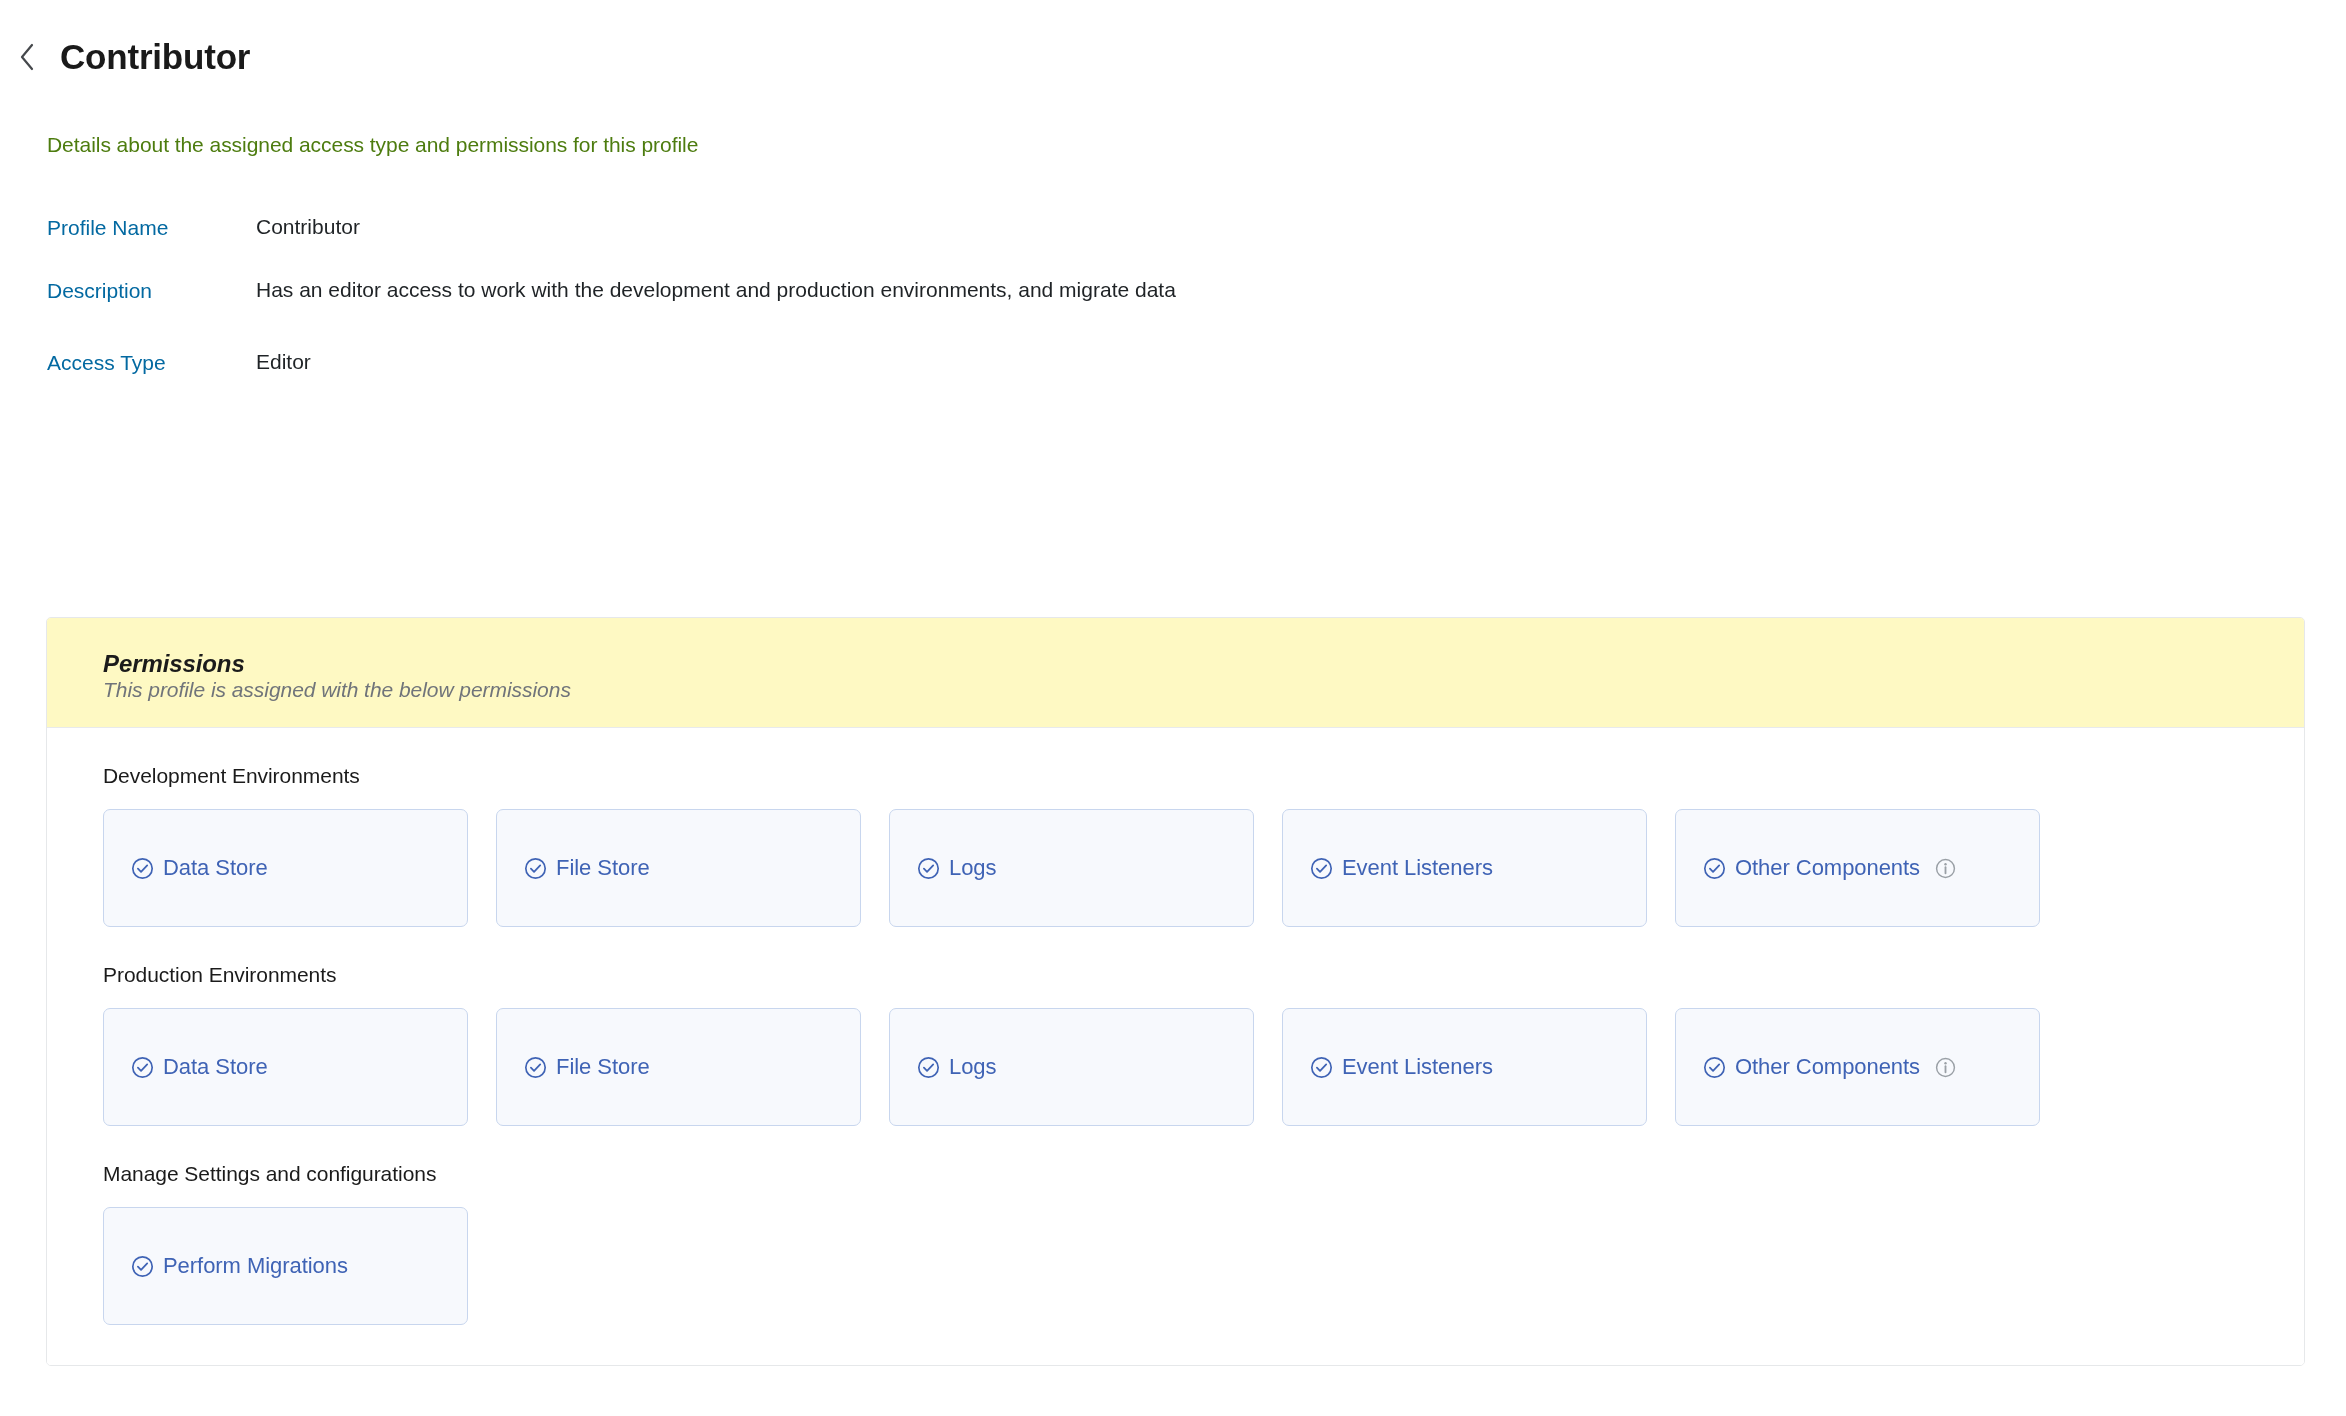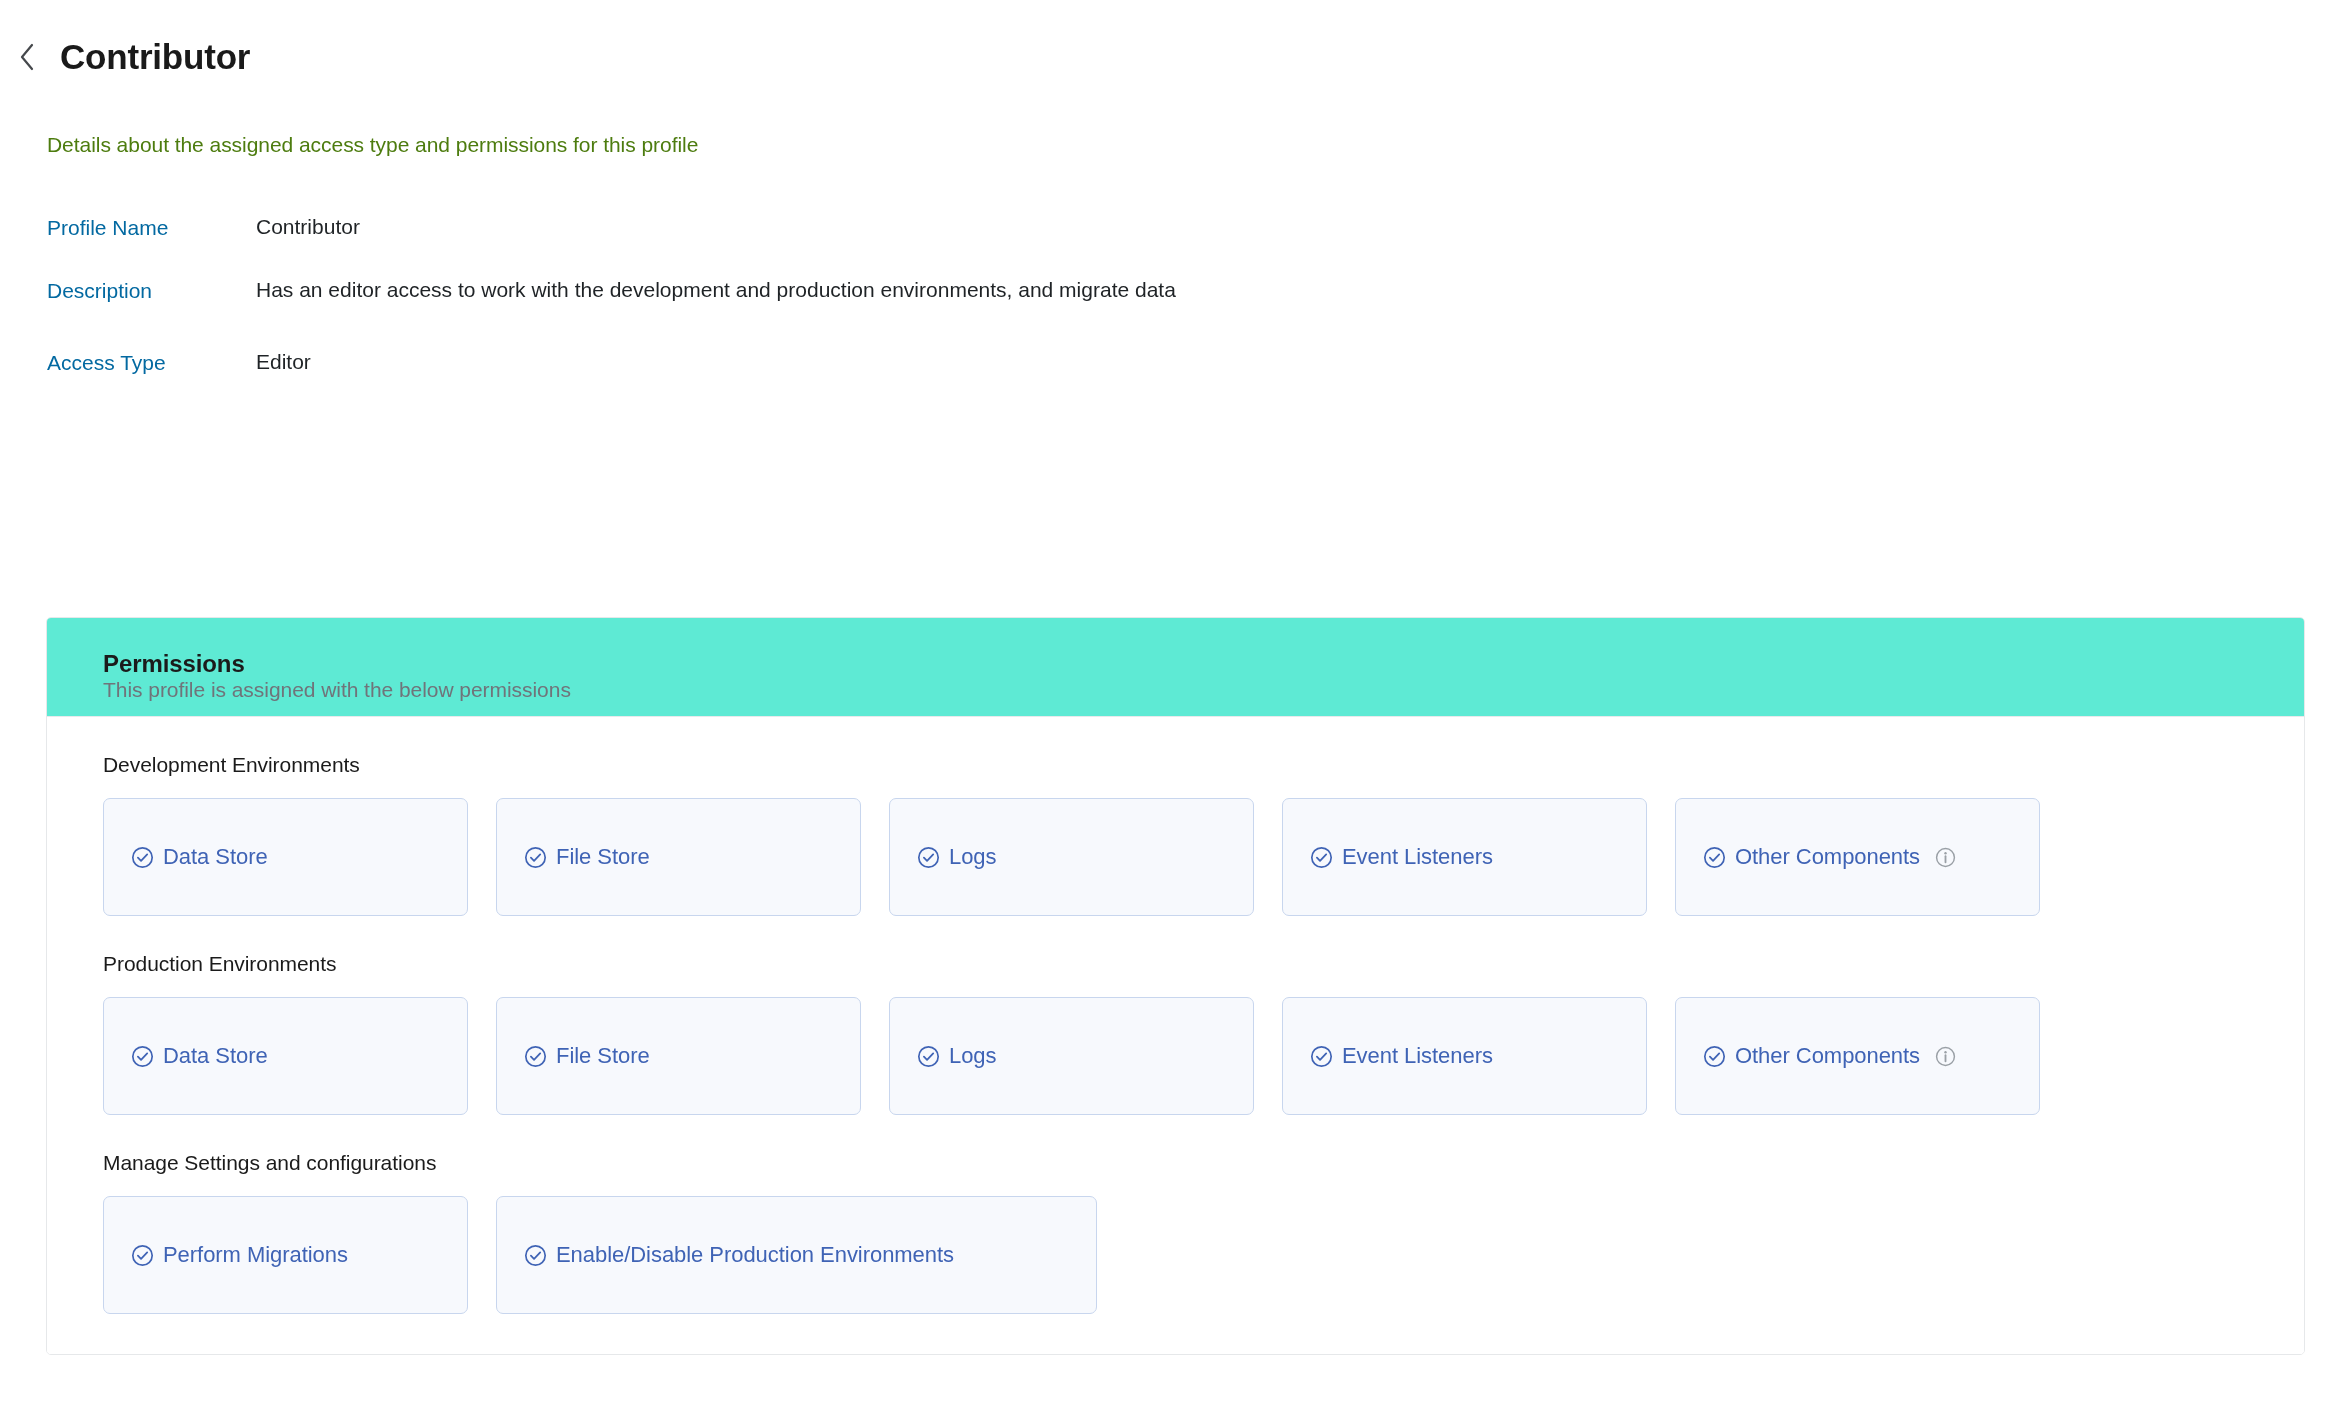--- a/index.html
+++ b/index.html
@@ -88,23 +88,24 @@
     position: absolute;
     left: 46px;
     top: 617px;
     width: 2259px;
     border: 1px solid #e6e8ea;
     border-radius: 5px;
     background: #ffffff;
     overflow: hidden;
   }
   .permissions-card-header {
-    background: #5eead4;
+    background: #fef9c3;
     border-bottom: 1px solid #e8eaec;
-    padding: 32px 0 14px 56px;
+    padding: 32px 0 25px 56px;
+    font-style: italic;
   }
   .perm-title {
     font-size: 24px;
     font-weight: 700;
     color: #1b1b1b;
     letter-spacing: -0.1px;
   }
   .perm-subtitle {
     font-size: 21px;
     color: #70747a;
@@ -296,25 +297,18 @@
         <div class="perm-group">
           <div class="perm-group-title">Manage Settings and configurations</div>
           <div class="perm-chip-row">
             <div class="perm-chip">
               <svg class="chip-check" viewBox="0 0 24 24" fill="none">
                 <circle cx="12" cy="12" r="9.3" stroke="#3f63b5" stroke-width="1.6" fill="none"></circle>
                 <path d="M7.6 12.2 L10.6 15.2 L16.5 9.0" stroke="#3f63b5" stroke-width="1.7" stroke-linecap="round" stroke-linejoin="round"></path>
               </svg>
               <span class="chip-label">Perform Migrations</span>
             </div>
-            <div class="perm-chip wide">
-              <svg class="chip-check" viewBox="0 0 24 24" fill="none">
-                <circle cx="12" cy="12" r="9.3" stroke="#3f63b5" stroke-width="1.6" fill="none"></circle>
-                <path d="M7.6 12.2 L10.6 15.2 L16.5 9.0" stroke="#3f63b5" stroke-width="1.7" stroke-linecap="round" stroke-linejoin="round"></path>
-              </svg>
-              <span class="chip-label">Enable/Disable Production Environments</span>
-            </div>
           </div>
         </div>
       </div>
   </div>
 
 </div>
 
 </body></html>

